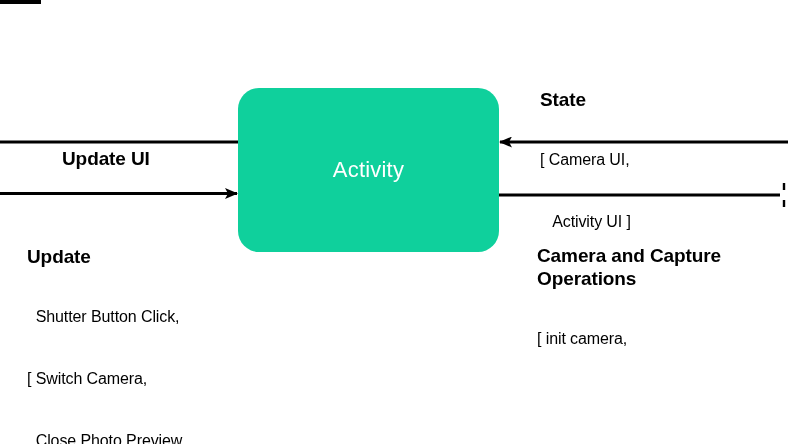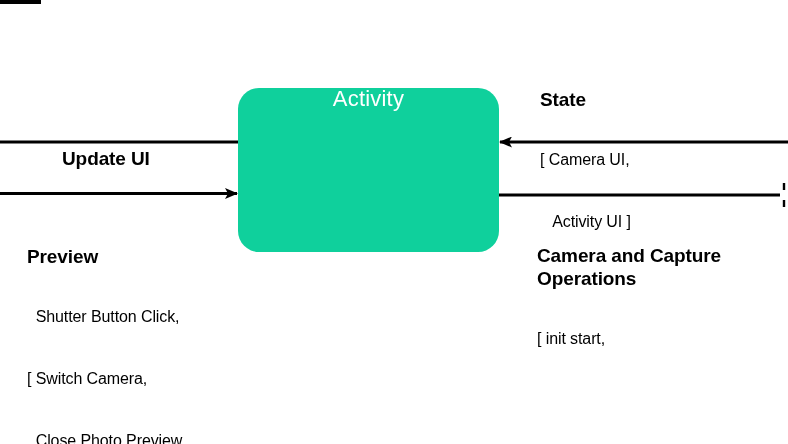--- a/index.html
+++ b/index.html
@@ -32,20 +32,21 @@
   
   #activity-node {
     position: absolute;
     left: 238px;
     top: 88px;
     width: 261px;
     height: 164px;
     background: #0fd09c;
     border-radius: 21px;
     display: flex;
+    align-items: center;
     justify-content: center;
   }
   #activity-node .node-label {
     color: #ffffff;
     font-size: 22px;
     font-weight: 400;
     letter-spacing: 0.2px;
     line-height: 1;
   }
 
@@ -131,31 +132,31 @@
     <div class="ann-title">Update UI</div>
   </div>
 
   <div class="annotation" id="label-state">
     <div class="ann-title">State</div>
     <div class="ann-body">[ Camera UI,</div>
     <div class="ann-body">   Activity UI ]</div>
   </div>
 
   <div class="annotation" id="label-actions">
-    <div class="ann-title">Preview</div>
+    <div class="ann-title">Update</div>
     <div class="ann-body">  Shutter Button Click,</div>
     <div class="ann-body">[ Switch Camera,</div>
     <div class="ann-body">  Close Photo Preview,</div>
     
     
   </div>
 
   <div class="annotation" id="label-camera-ops">
     <div class="ann-title">Camera and Capture
 Operations</div>
-    <div class="ann-body">[ init start,</div>
+    <div class="ann-body">[ init camera,</div>
     
     
     
     
   </div>
 
 </div>
 
 </body></html>

